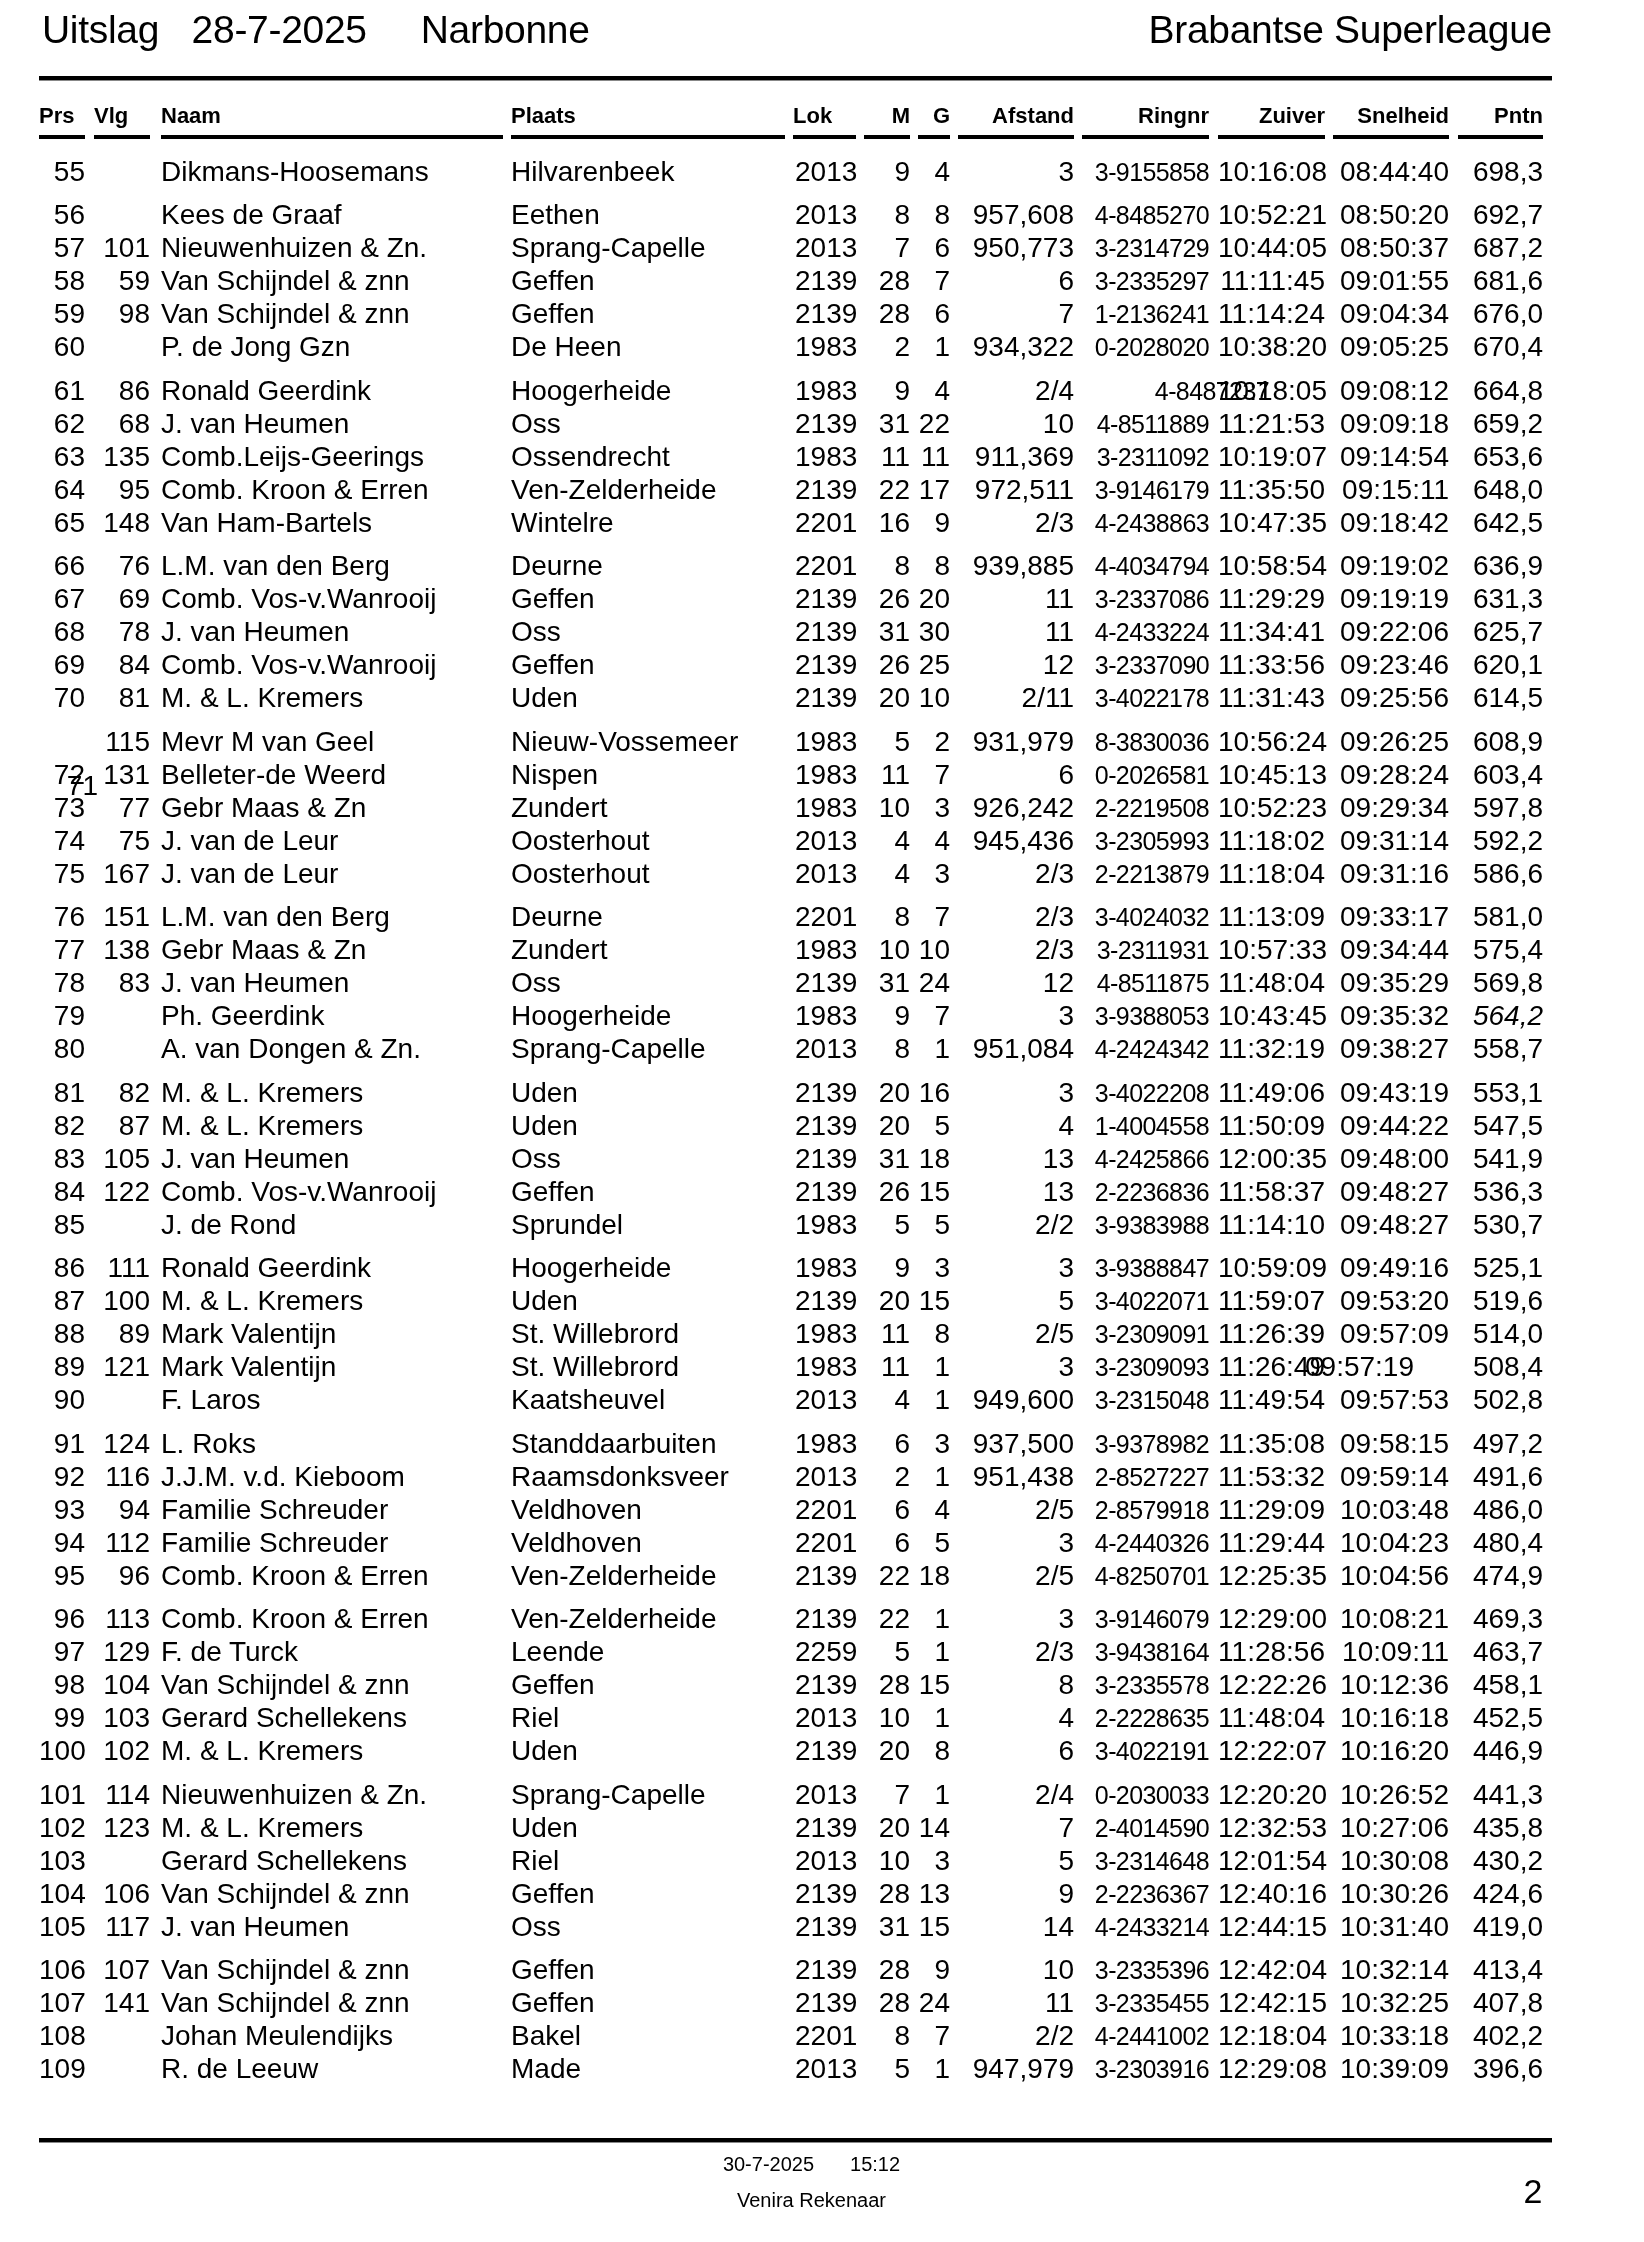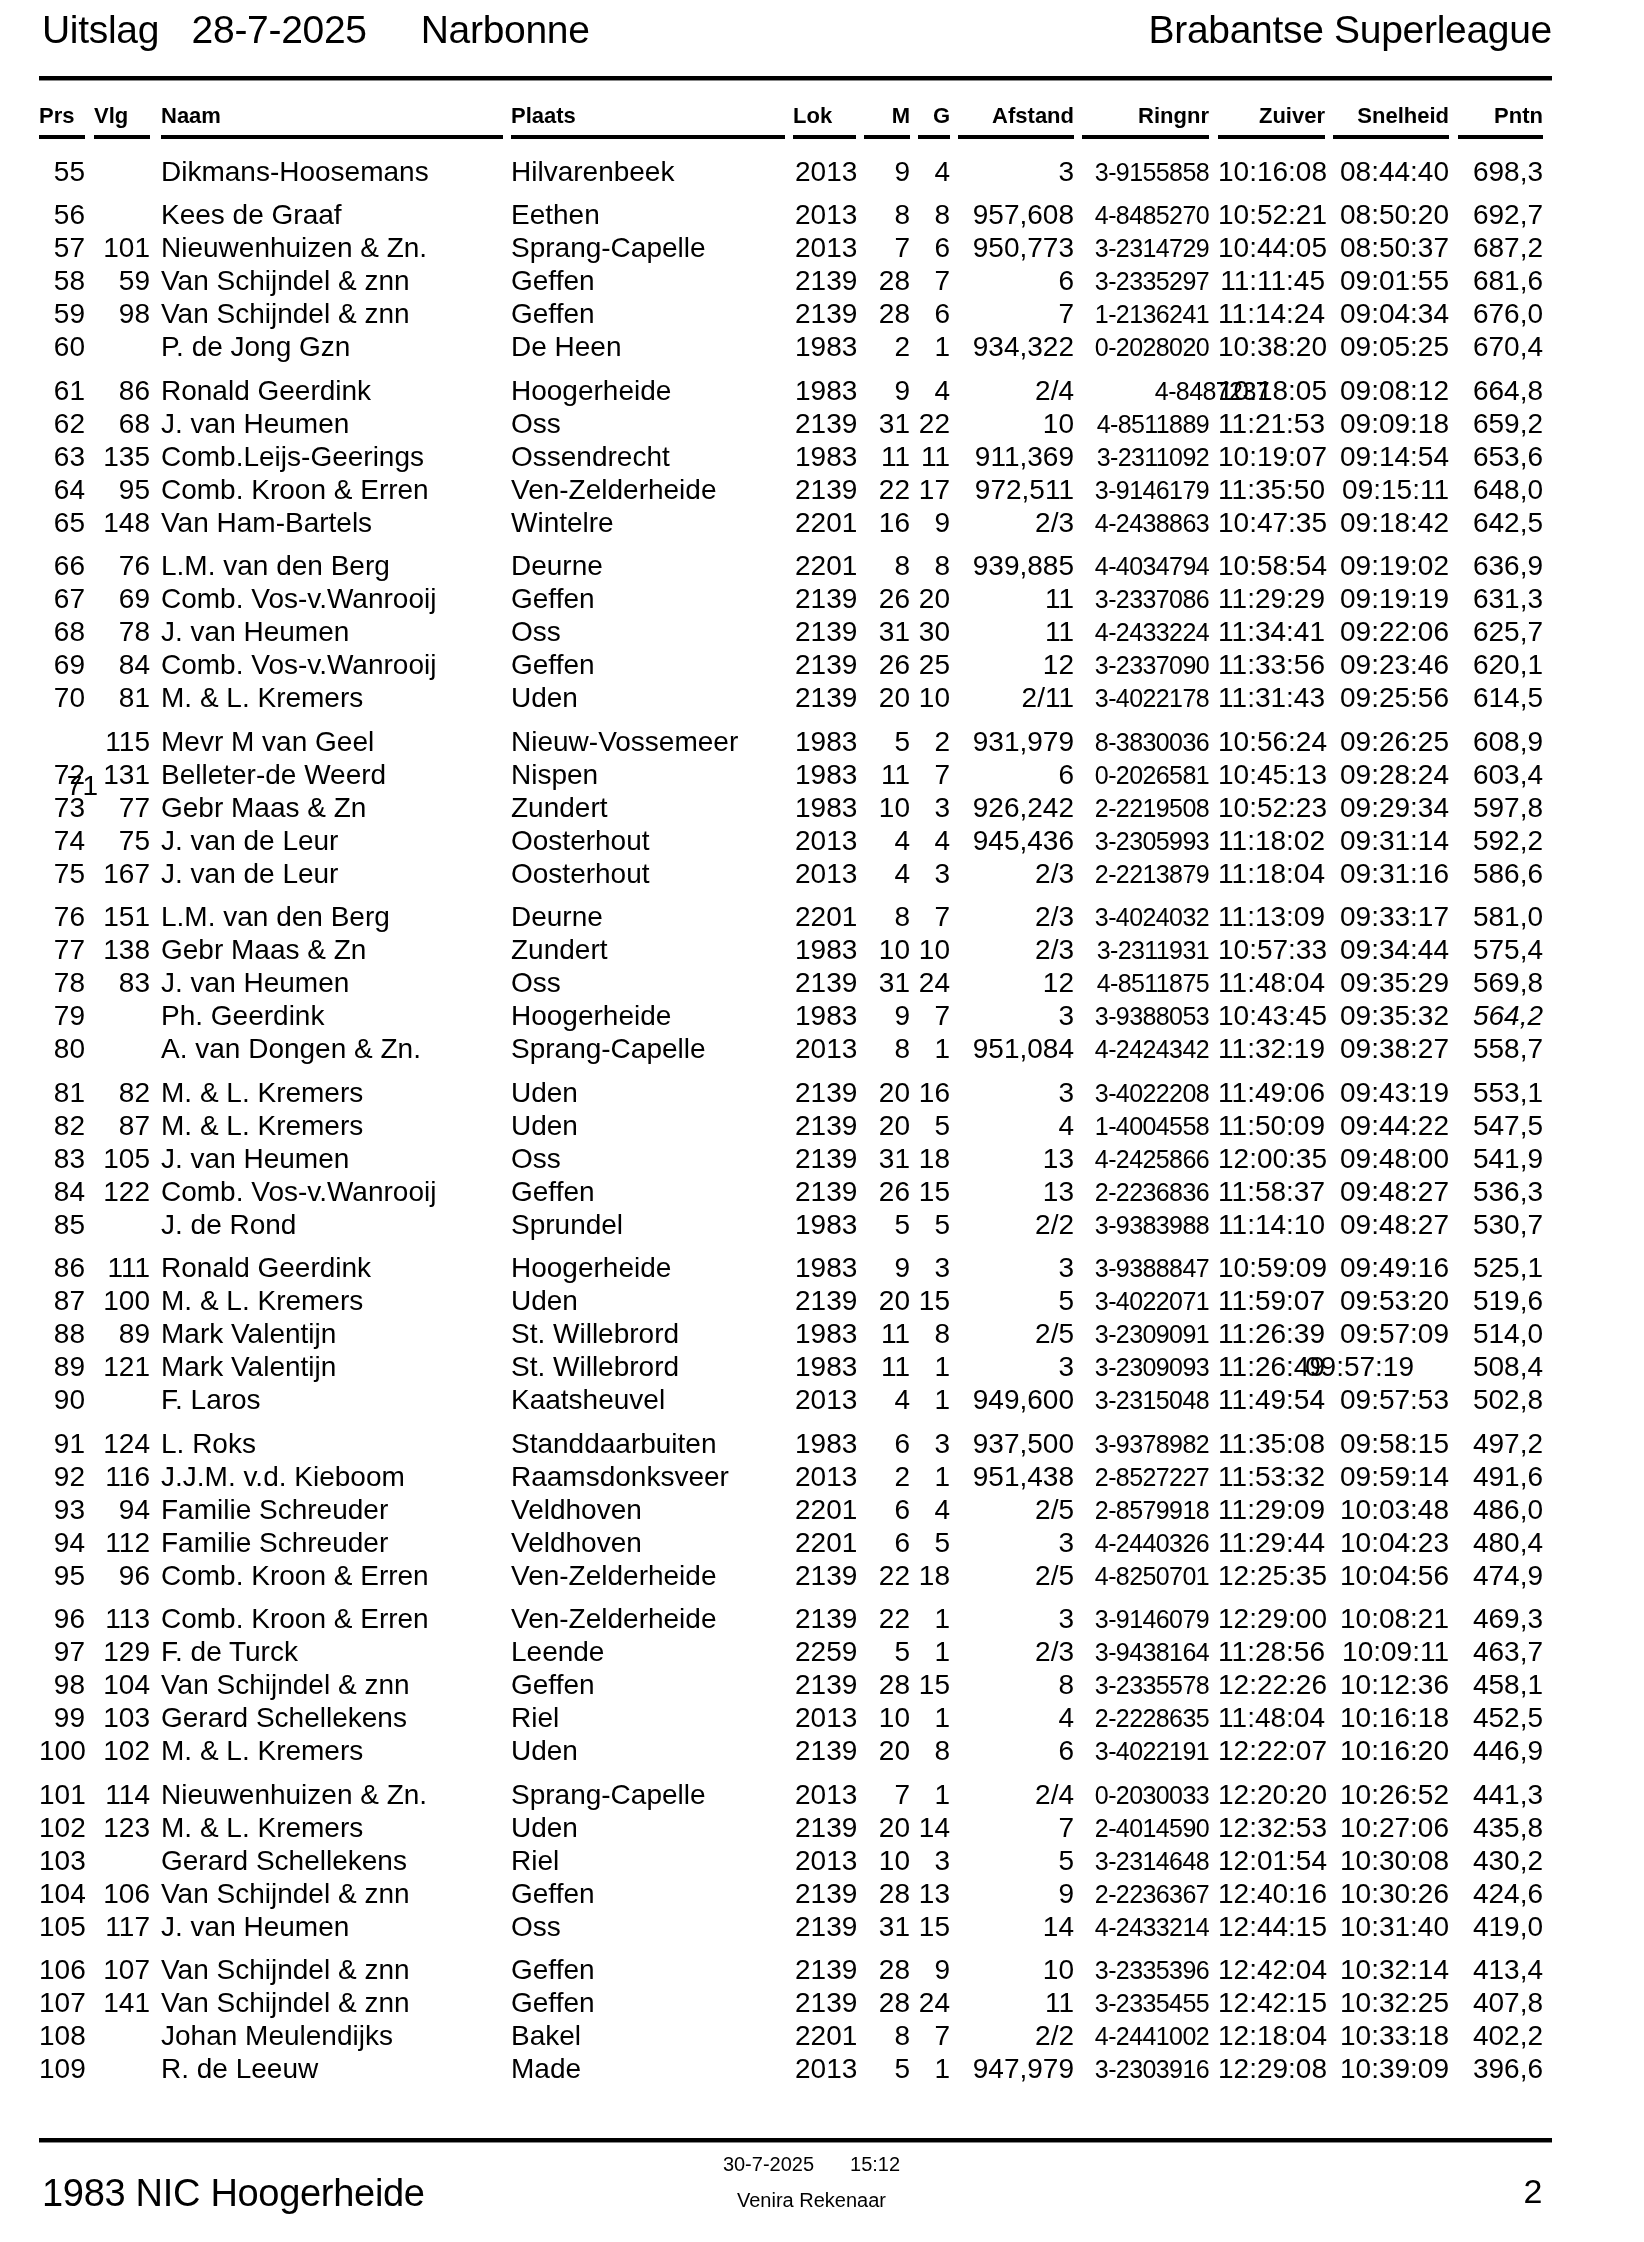--- a/index.html
+++ b/index.html
@@ -866,20 +866,19 @@
         <div class="c r ring" style="left: 1082px; width: 127px;">3-2303916</div>
         <div class="c r" style="left: 1218px; width: 107px;">12:29:08</div>
         <div class="c r" style="left: 1333px; width: 116px;">10:39:09</div>
         <div class="c r" style="left: 1458px; width: 85px;">396,6</div>
       </div>
     </div>
   </div>
 
 <div class="rule rule-bottom"></div>
 <div class="footer">
-  <div class="f-club">1983 NIC Hoogerheide</div>
   <div class="f-meta">
     <div class="dt"><span class="d">30-7-2025</span><span>15:12</span></div>
     <div class="sw">Venira Rekenaar</div>
   </div>
   <div class="f-page">2</div>
 </div>
 
 
 </body></html>

